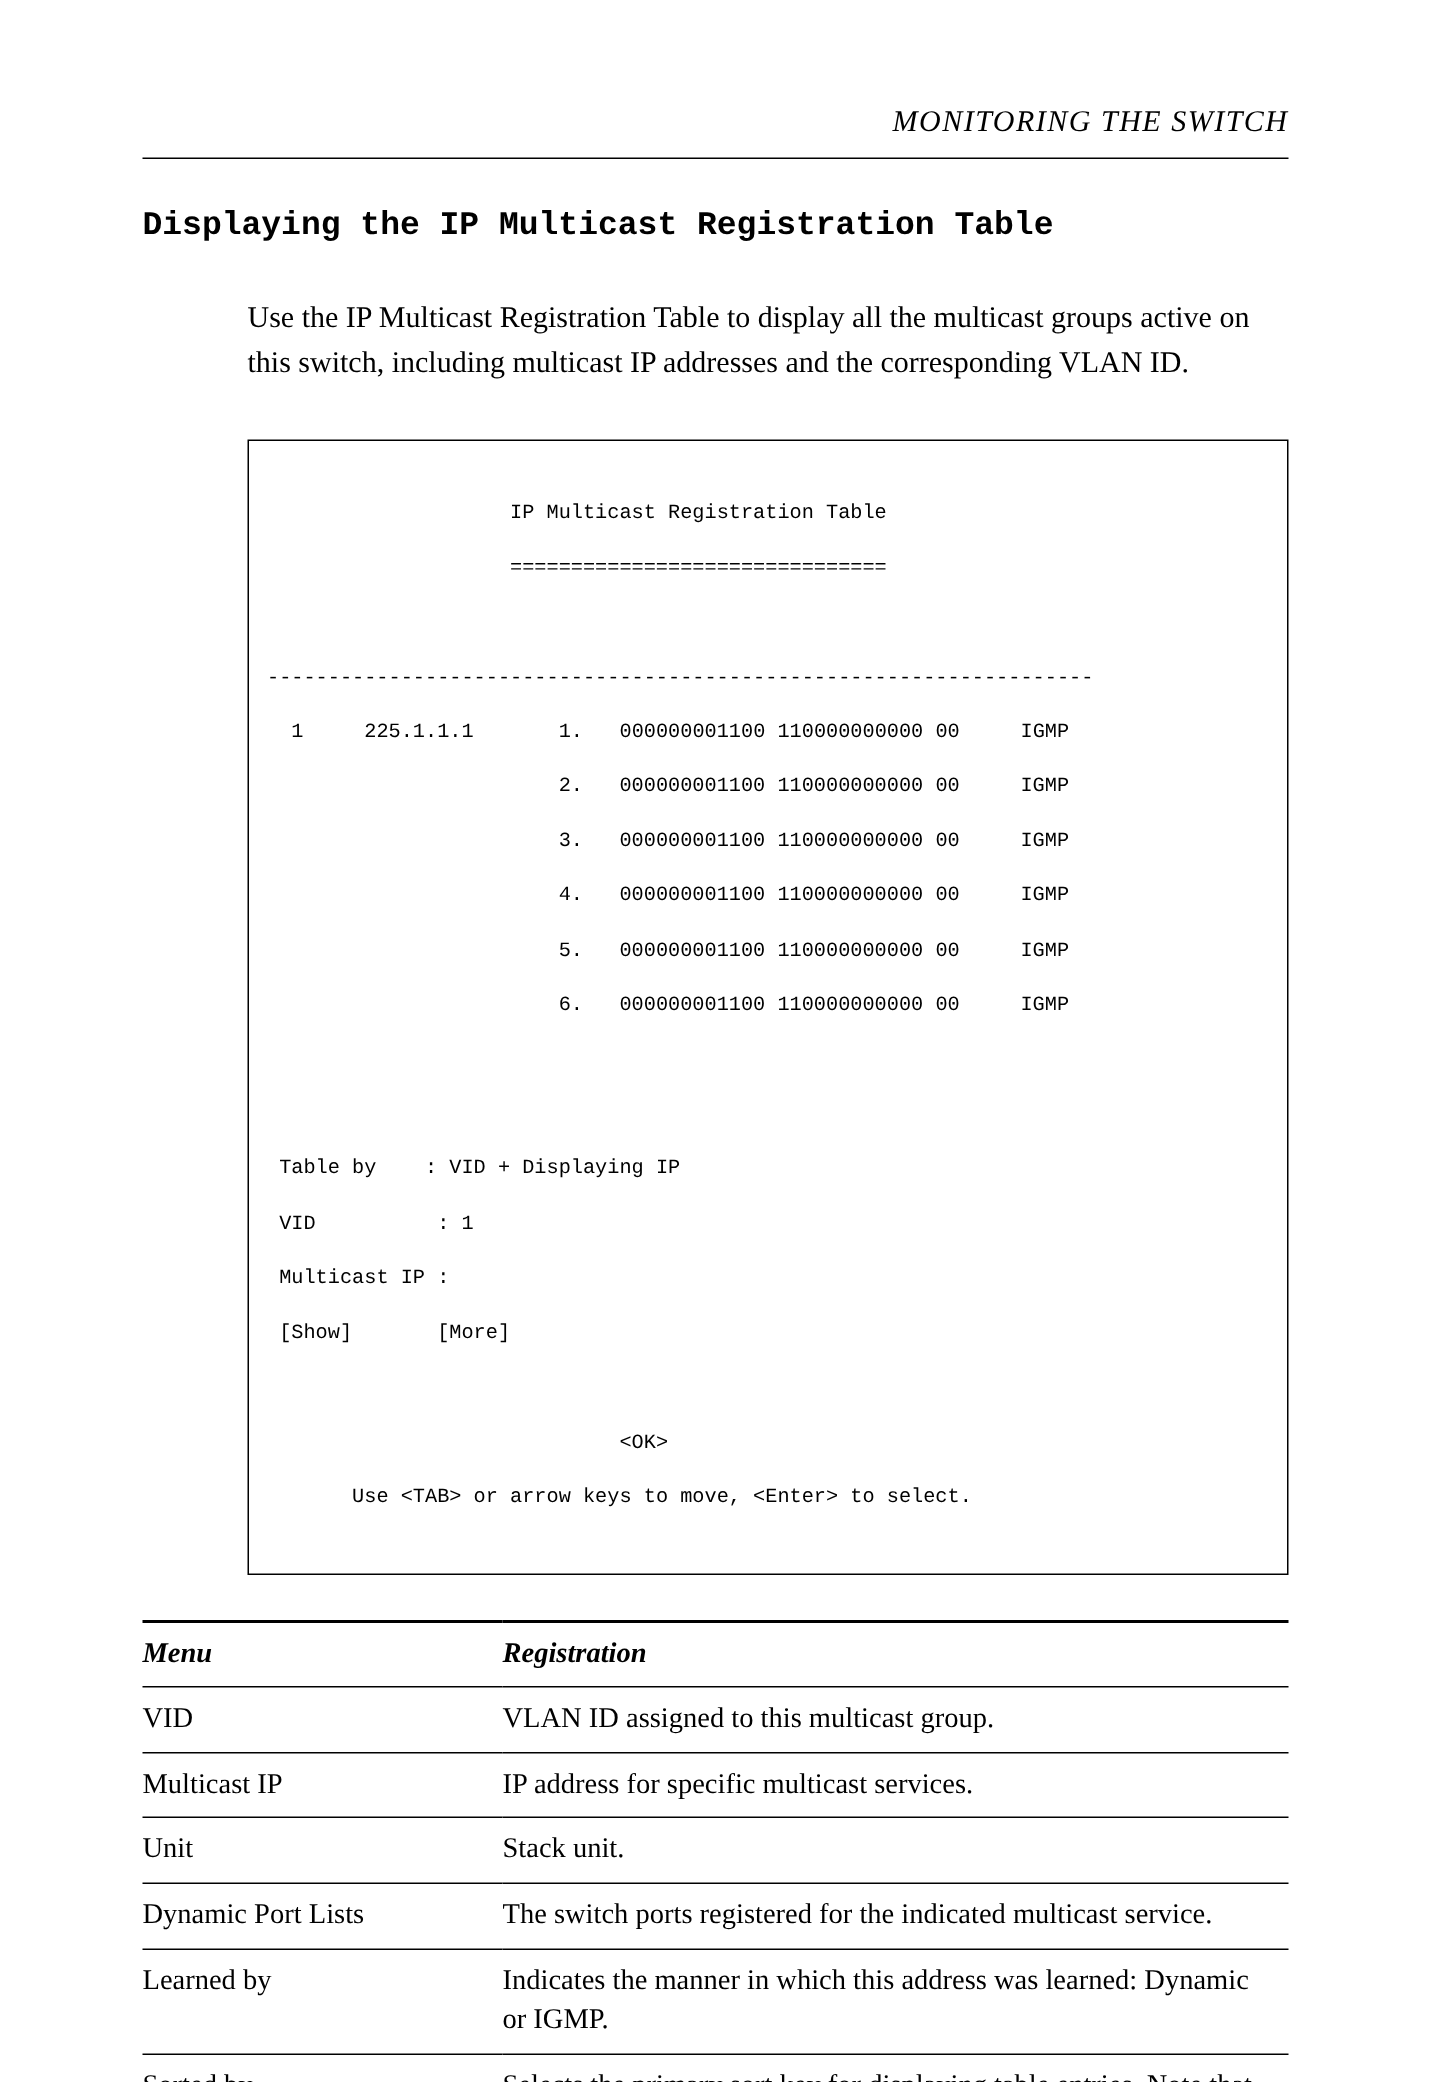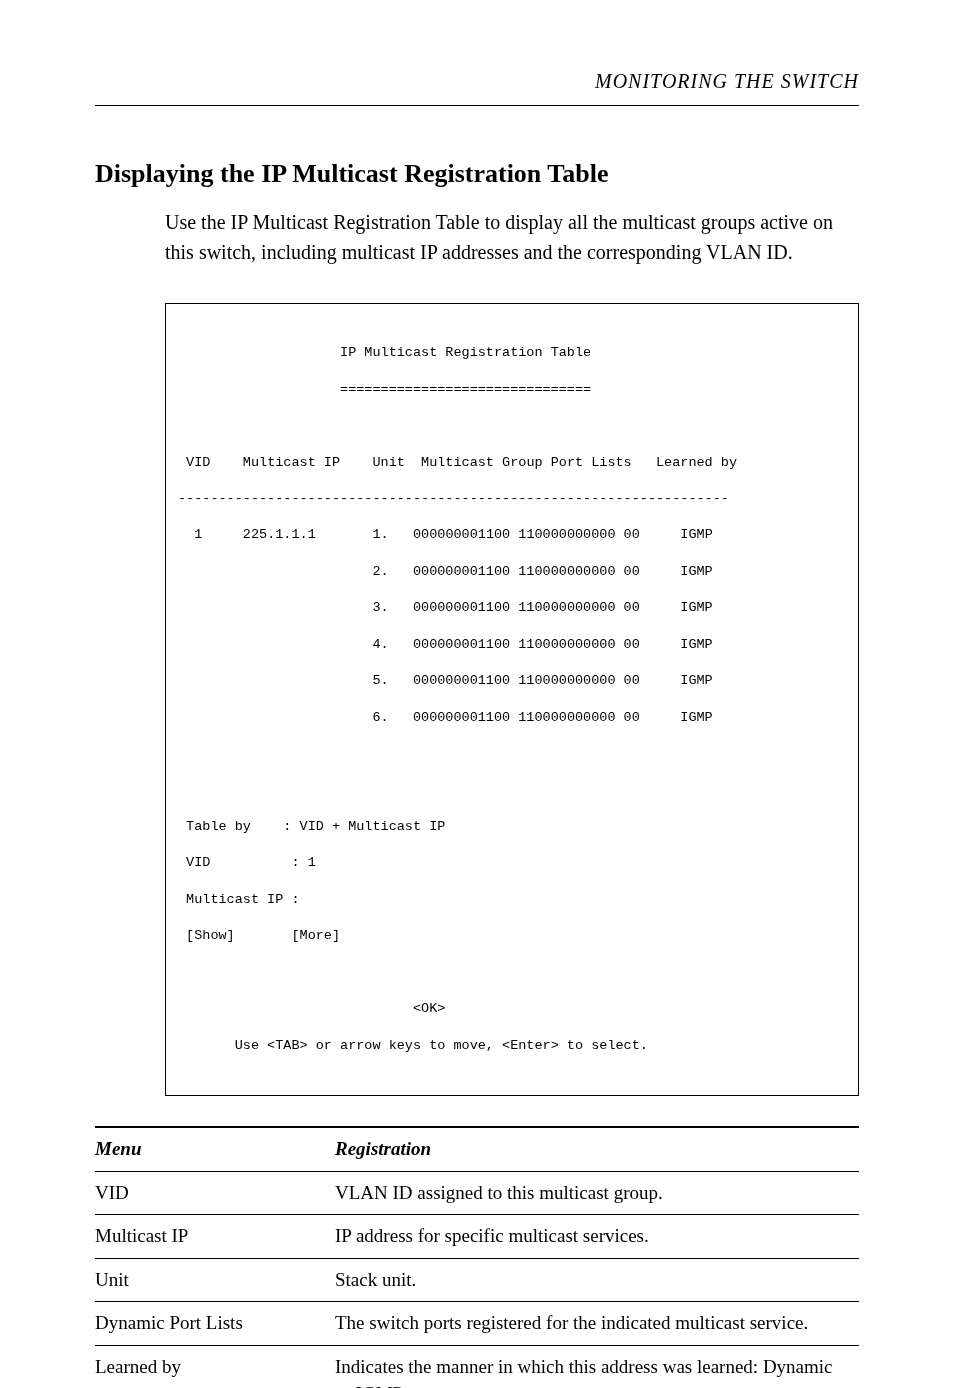--- a/index.html
+++ b/index.html
@@ -22,29 +22,29 @@
     font-family: Georgia, serif;
     letter-spacing: 1px;
     margin-bottom: 12px;
   }
   hr.rule {
     border: none;
     border-top: 1.5px solid #000;
     margin: 0 0 30px 0;
   }
   h2.section {
-    font-family: Liberation Serif, serif;
+    font-family: Liberation Mono, monospace;
     font-weight: bold;
-    font-size: 26px;
-    margin: 23px 0 18px 0;
+    font-size: 22px;
+    margin: 2px 0 18px 0;
   }
   .intro {
     font-size: 20px;
     line-height: 1.5;
-    margin: 0 0 25px 70px;
+    margin: 16px 0 25px 70px;
   }
   .terminal {
     border: 1.5px solid #000;
     font-family: "Courier New", Courier, monospace;
     font-size: 13.5px;
     line-height: 1.35;
     white-space: pre;
     padding: 22px 0 22px 0;
     margin: 11px 0 30px 70px;
   }
@@ -79,31 +79,30 @@
 <hr class="rule">
 
 <h2 class="section">Displaying the IP Multicast Registration Table</h2>
 
 <p class="intro">Use the IP Multicast Registration Table to display all the multicast groups active on this switch, including multicast IP addresses and the corresponding VLAN ID.</p>
 
 <div class="terminal">
 <div>                    <span>IP Multicast Registration Table</span></div>
 <div>                    <span>===============================</span></div>
 <div> </div>
-<div> <span>VID</span>    <span>Multicast IP</span>    <span>Unit</span>  <span>Multicast Group Port Lists</span>   <span>Learned by</span></div>
 <div>--------------------------------------------------------------------</div>
 <div>  <span>1</span>     <span>225.1.1.1</span>       <span>1.</span>   <span>000000001100 110000000000 00</span>     <span>IGMP</span></div>
 <div>                        <span>2.</span>   <span>000000001100 110000000000 00</span>     <span>IGMP</span></div>
 <div>                        <span>3.</span>   <span>000000001100 110000000000 00</span>     <span>IGMP</span></div>
 <div>                        <span>4.</span>   <span>000000001100 110000000000 00</span>     <span>IGMP</span></div>
 <div>                        <span>5.</span>   <span>000000001100 110000000000 00</span>     <span>IGMP</span></div>
 <div>                        <span>6.</span>   <span>000000001100 110000000000 00</span>     <span>IGMP</span></div>
 <div> </div>
 <div> </div>
-<div> <span>Table by</span>    <span>: VID + Multicast IP</span></div>
+<div> <span>Table by</span>    <span>: VID + Displaying IP</span></div>
 <div> <span>VID</span>          <span>: 1</span></div>
 <div> <span>Multicast IP :</span></div>
 <div> <span>[Show]</span>       <span>[More]</span></div>
 <div> </div>
 <div>                             <span>&lt;OK&gt;</span></div>
 <div>       <span>Use &lt;TAB&gt; or arrow keys to move, &lt;Enter&gt; to select.</span></div>
 </div>
 
 <table class="menu">
   <thead>

